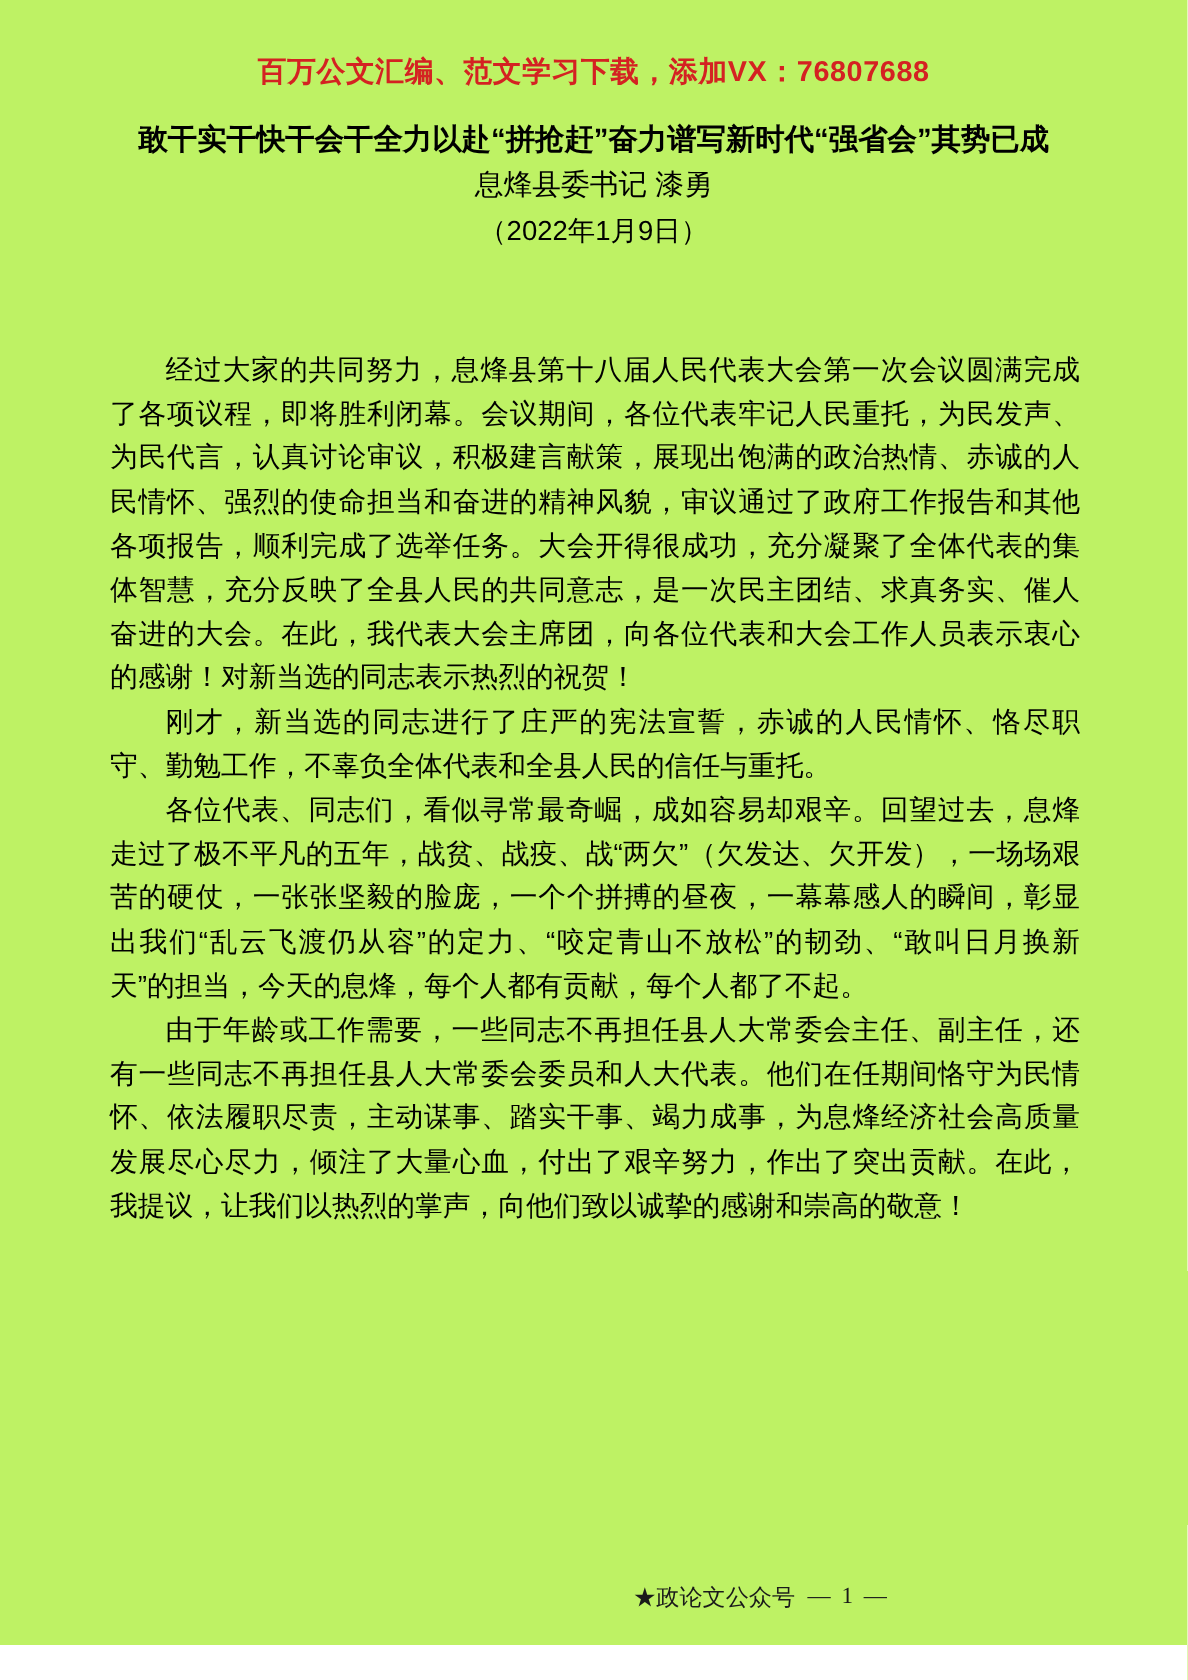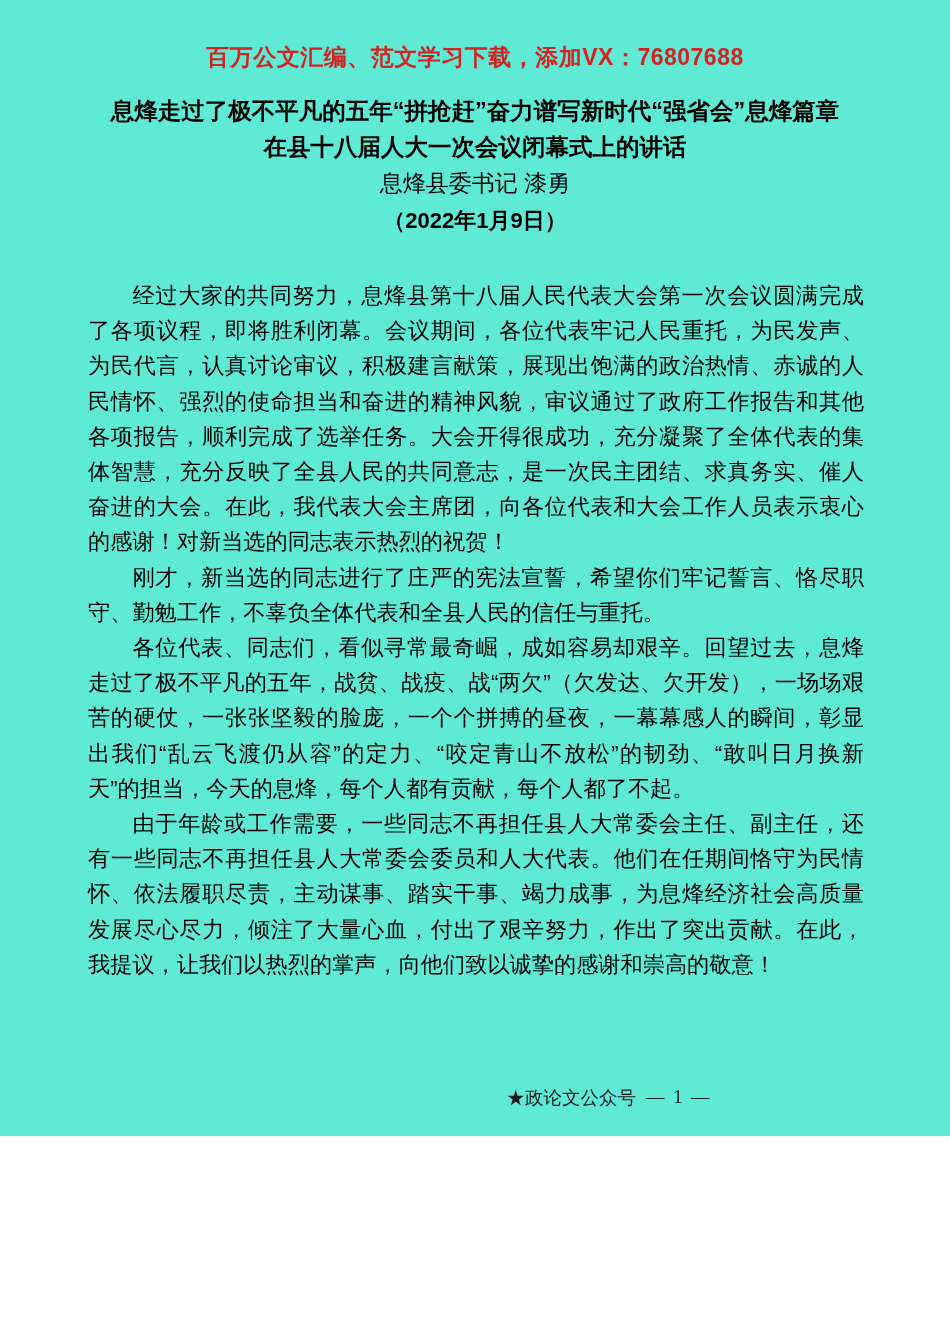--- a/index.html
+++ b/index.html
@@ -7,22 +7,22 @@
     padding: 0;
     background: #ffffff;
   }
   body {
     font-family: "Liberation Sans", "DejaVu Sans", sans-serif;
     color: #000000;
   }
   .page {
     position: relative;
     width: 950px;
-    height: 1136px;
-    background: #5eead4;
+    height: 1316px;
+    background: #bef264;
     overflow: hidden;
     box-sizing: border-box;
   }
 
   
   .watermark {
     position: absolute;
     top: 44px;
     left: 0;
     width: 950px;
@@ -55,21 +55,21 @@
   }
   .byline {
     font-size: 23px;
     font-weight: 400;
     line-height: 30px;
     margin-top: 6px;
     white-space: nowrap;
   }
   .dateline {
     font-size: 22px;
-    font-weight: 700;
+    font-weight: 400;
     line-height: 30px;
     margin-top: 8px;
     white-space: nowrap;
   }
 
   
   .body-block {
     position: absolute;
     top: 278px;
     left: 88px;
@@ -122,29 +122,28 @@
   }
 </style>
 </head>
 <body>
 
 <div class="page">
 
   <div class="watermark">百万公文汇编、范文学习下载，添加VX：76807688</div>
 
   <div class="title-block">
-    <div class="title-line">息烽走过了极不平凡的五年“拼抢赶”奋力谱写新时代“强省会”息烽篇章</div>
-    <div class="title-line second">在县十八届人大一次会议闭幕式上的讲话</div>
+    <div class="title-line">敢干实干快干会干全力以赴“拼抢赶”奋力谱写新时代“强省会”其势已成</div>
     <div class="byline">息烽县委书记 漆勇</div>
     <div class="dateline">（2022年1月9日）</div>
   </div>
 
   <div class="body-block">
     <p class="para indent">经过大家的共同努力，息烽县第十八届人民代表大会第一次会议圆满完成了各项议程，即将胜利闭幕。会议期间，各位代表牢记人民重托，为民发声、为民代言，认真讨论审议，积极建言献策，展现出饱满的政治热情、赤诚的人民情怀、强烈的使命担当和奋进的精神风貌，审议通过了政府工作报告和其他各项报告，顺利完成了选举任务。大会开得很成功，充分凝聚了全体代表的集体智慧，充分反映了全县人民的共同意志，是一次民主团结、求真务实、催人奋进的大会。在此，我代表大会主席团，向各位代表和大会工作人员表示衷心的感谢！对新当选的同志表示热烈的祝贺！</p>
-    <p class="para indent">刚才，新当选的同志进行了庄严的宪法宣誓，希望你们牢记誓言、恪尽职守、勤勉工作，不辜负全体代表和全县人民的信任与重托。</p>
+    <p class="para indent">刚才，新当选的同志进行了庄严的宪法宣誓，赤诚的人民情怀、恪尽职守、勤勉工作，不辜负全体代表和全县人民的信任与重托。</p>
     <p class="para indent">各位代表、同志们，看似寻常最奇崛，成如容易却艰辛。回望过去，息烽走过了极不平凡的五年，战贫、战疫、战“两欠”（欠发达、欠开发），一场场艰苦的硬仗，一张张坚毅的脸庞，一个个拼搏的昼夜，一幕幕感人的瞬间，彰显出我们“乱云飞渡仍从容”的定力、“咬定青山不放松”的韧劲、“敢叫日月换新天”的担当，今天的息烽，每个人都有贡献，每个人都了不起。</p>
     <p class="para indent">由于年龄或工作需要，一些同志不再担任县人大常委会主任、副主任，还有一些同志不再担任县人大常委会委员和人大代表。他们在任期间恪守为民情怀、依法履职尽责，主动谋事、踏实干事、竭力成事，为息烽经济社会高质量发展尽心尽力，倾注了大量心血，付出了艰辛努力，作出了突出贡献。在此，我提议，让我们以热烈的掌声，向他们致以诚挚的感谢和崇高的敬意！</p>
   </div>
 
   <div class="footer">
     <span class="footer-inner">
       <span class="footer-mark">★政论文公众号</span>
       <span class="footer-page">— 1 —</span>
     </span>
   </div>

